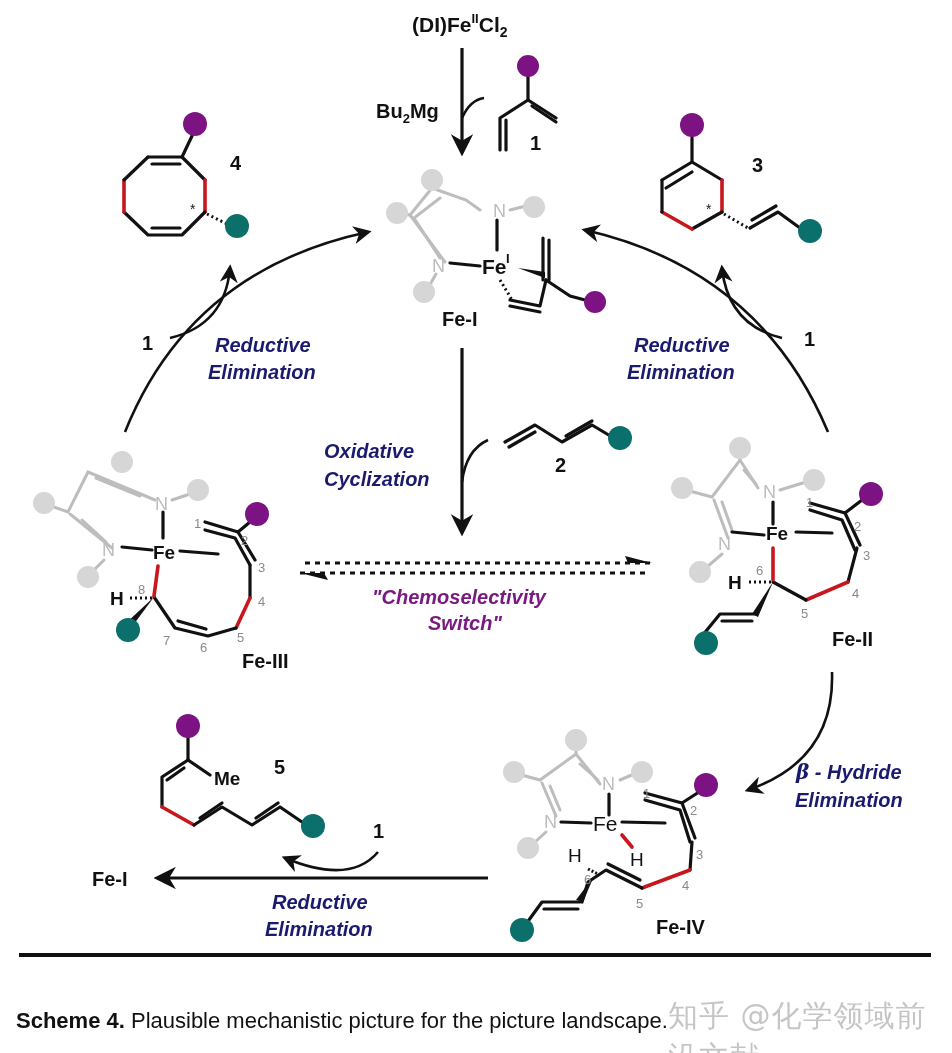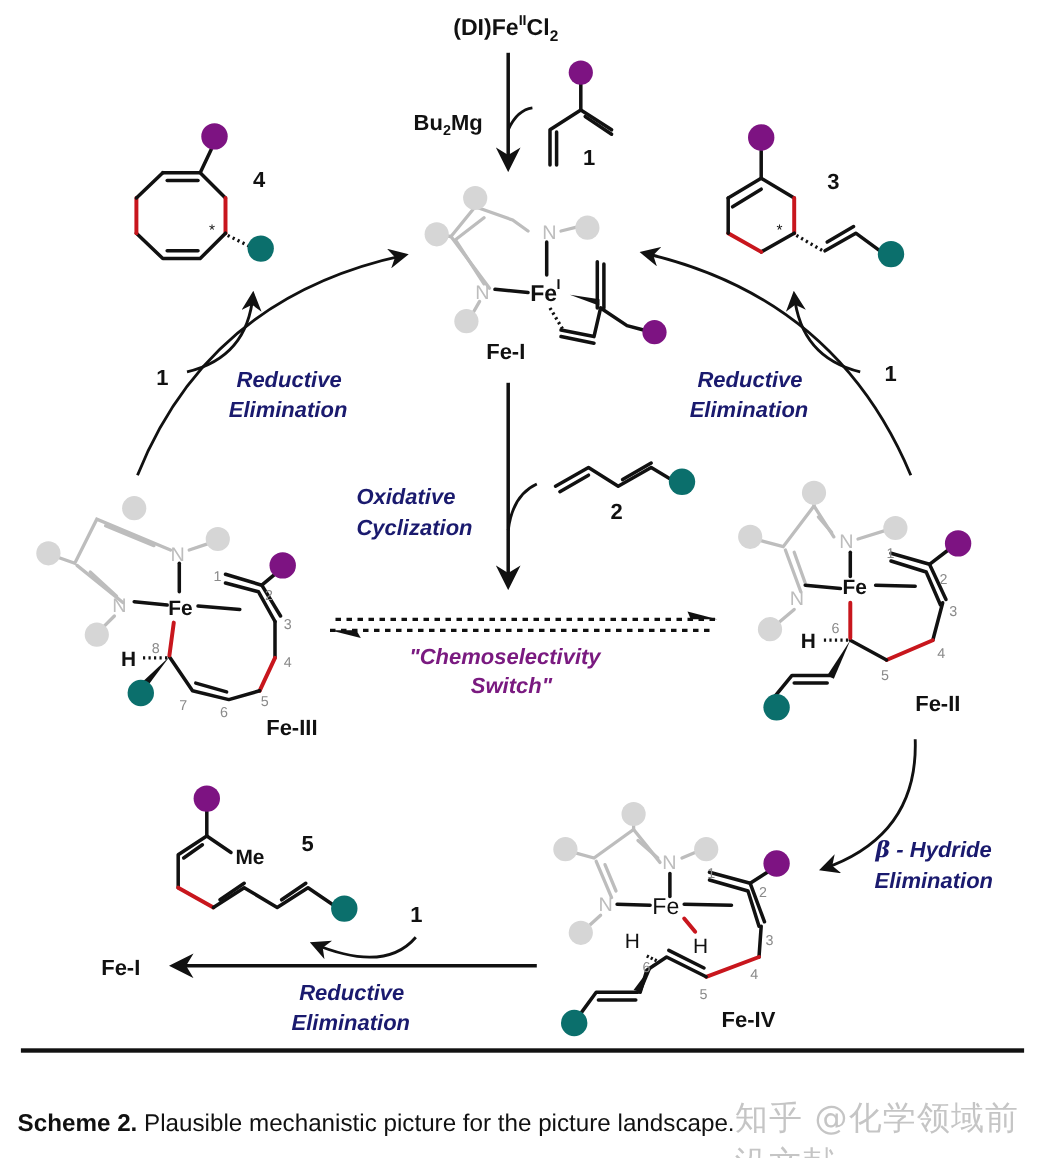--- a/index.html
+++ b/index.html
@@ -293,14 +293,14 @@
     <path d="M194,825 L222,807 L252,825 L280,807 L302,822" class="bond"></path>
     <line x1="200" y1="818" x2="222" y2="803" class="bond"></line>
     <line x1="256" y1="818" x2="278" y2="803" class="bond"></line>
     <circle cx="313" cy="826" r="12" class="teal"></circle>
   </g>
   <text x="214" y="785" class="lbl" font-size="19">Me</text>
   <text x="274" y="774" class="lbl" font-size="20">5</text>
 </svg>
 
 <div class="rule"></div>
-<div class="caption"><b>Scheme 2.</b><span> Plausible mechanistic picture for the picture landscape.</span></div>
+<div class="caption"><b>Scheme 4.</b><span> Plausible mechanistic picture for the picture landscape.</span></div>
 <div class="watermark">知乎 @化学领域前沿文献</div>
 
 </body></html>

